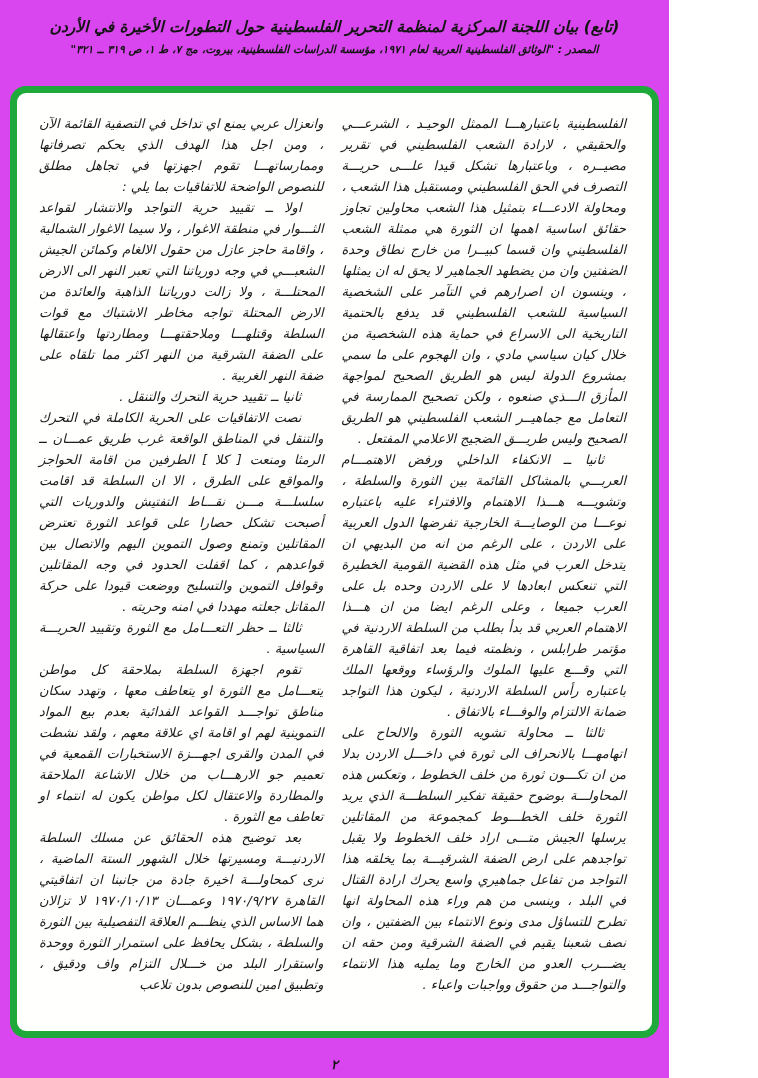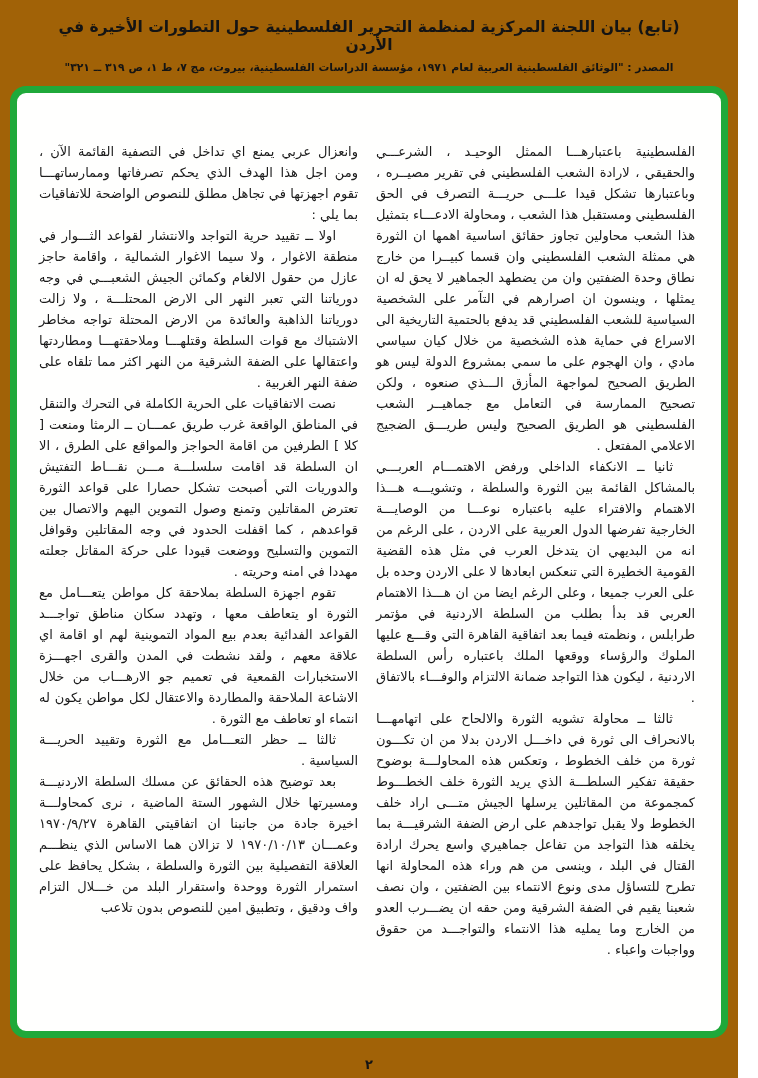--- a/index.html
+++ b/index.html
@@ -1,23 +1,24 @@
 <!DOCTYPE html>
 <html lang="ar"><head>
 <meta charset="utf-8">
 <style>
   html, body { margin: 0; padding: 0; background: #ffffff; }
   .page {
     position: relative;
-    width: 738px;
+    width: 669px;
     height: 1078px;
-    background: #a16207;
+    background: #d946ef;
     font-family: "DejaVu Sans", sans-serif;
     color: #141414;
     overflow: hidden;
+    font-style: italic;
   }
   .header { text-align: center; padding-top: 18px; direction: rtl; }
   .title {
     font-size: 15.5px;
     font-weight: bold;
     margin: 0 40px;
     letter-spacing: 0;
   }
   .source {
     font-size: 10.8px;
@@ -43,21 +44,20 @@
     gap: 18px;
     height: 100%;
   }
   .col {
     flex: 1 1 0;
     direction: rtl;
     text-align: justify;
     font-size: 13px;
     line-height: 21px;
     color: #1a1a1a;
-    margin-top: 28px;
   }
   .col p { margin: 0; text-indent: 22px; }
   .col p.cont { text-indent: 0; }
   .pagenum {
     position: absolute;
     left: 0; right: 0;
     bottom: 6px;
     text-align: center;
     font-size: 13px;
     font-weight: bold;
@@ -79,23 +79,24 @@
 
       <div class="col">
         <p class="cont">الفلسطينية باعتبارهـــا الممثل الوحيـد ، الشرعـــي والحقيقي ، لارادة الشعب الفلسطيني في تقرير مصيــره ، وباعتبارها تشكل قيدا علـــى حريـــة التصرف في الحق الفلسطيني ومستقبل هذا الشعب ، ومحاولة الادعـــاء بتمثيل هذا الشعب محاولين تجاوز حقائق اساسية اهمها ان الثورة هي ممثلة الشعب الفلسطيني وان قسما كبيــرا من خارج نطاق وحدة الضفتين وان من يضطهد الجماهير لا يحق له ان يمثلها ، وينسون ان اصرارهم في التآمر على الشخصية السياسية للشعب الفلسطيني قد يدفع بالحتمية التاريخية الى الاسراع في حماية هذه الشخصية من خلال كيان سياسي مادي ، وان الهجوم على ما سمي بمشروع الدولة ليس هو الطريق الصحيح لمواجهة المأزق الـــذي صنعوه ، ولكن تصحيح الممارسة في التعامل مع جماهيــر الشعب الفلسطيني هو الطريق الصحيح وليس طريـــق الضجيج الاعلامي المفتعل .</p>
         <p>ثانيا ــ الانكفاء الداخلي ورفض الاهتمـــام العربـــي بالمشاكل القائمة بين الثورة والسلطة ، وتشويـــه هـــذا الاهتمام والافتراء عليه باعتباره نوعـــا من الوصايـــة الخارجية تفرضها الدول العربية على الاردن ، على الرغم من انه من البديهي ان يتدخل العرب في مثل هذه القضية القومية الخطيرة التي تنعكس ابعادها لا على الاردن وحده بل على العرب جميعا ، وعلى الرغم ايضا من ان هـــذا الاهتمام العربي قد بدأ بطلب من السلطة الاردنية في مؤتمر طرابلس ، ونظمته فيما بعد اتفاقية القاهرة التي وقـــع عليها الملوك والرؤساء ووقعها الملك باعتباره رأس السلطة الاردنية ، ليكون هذا التواجد ضمانة الالتزام والوفـــاء بالاتفاق .</p>
         <p>ثالثا ــ محاولة تشويه الثورة والالحاح على اتهامهـــا بالانحراف الى ثورة في داخـــل الاردن بدلا من ان تكـــون ثورة من خلف الخطوط ، وتعكس هذه المحاولـــة بوضوح حقيقة تفكير السلطـــة الذي يريد الثورة خلف الخطـــوط كمجموعة من المقاتلين يرسلها الجيش متـــى اراد خلف الخطوط ولا يقبل تواجدهم على ارض الضفة الشرقيـــة بما يخلقه هذا التواجد من تفاعل جماهيري واسع يحرك ارادة القتال في البلد ، وينسى من هم وراء هذه المحاولة انها تطرح للتساؤل مدى ونوع الانتماء بين الضفتين ، وان نصف شعبنا يقيم في الضفة الشرقية ومن حقه ان يضـــرب العدو من الخارج وما يمليه هذا الانتماء والتواجـــد من حقوق وواجبات واعباء .</p>
       </div>
 
       <div class="col">
         <p class="cont">وانعزال عربي يمنع اي تداخل في التصفية القائمة الآن ، ومن اجل هذا الهدف الذي يحكم تصرفاتها وممارساتهـــا تقوم اجهزتها في تجاهل مطلق للنصوص الواضحة للاتفاقيات بما يلي :</p>
         <p>اولا ــ تقييد حرية التواجد والانتشار لقواعد الثـــوار في منطقة الاغوار ، ولا سيما الاغوار الشمالية ، واقامة حاجز عازل من حقول الالغام وكمائن الجيش الشعبـــي في وجه دورياتنا التي تعبر النهر الى الارض المحتلـــة ، ولا زالت دورياتنا الذاهبة والعائدة من الارض المحتلة تواجه مخاطر الاشتباك مع قوات السلطة وقتلهـــا وملاحقتهـــا ومطاردتها واعتقالها على الضفة الشرقية من النهر اكثر مما تلقاه على ضفة النهر الغربية .</p>
+        <p>ثانيا ــ تقييد حرية التحرك والتنقل .</p>
         <p>نصت الاتفاقيات على الحرية الكاملة في التحرك والتنقل في المناطق الواقعة غرب طريق عمـــان ــ الرمثا ومنعت [ كلا ] الطرفين من اقامة الحواجز والمواقع على الطرق ، الا ان السلطة قد اقامت سلسلـــة مـــن نقـــاط التفتيش والدوريات التي أصبحت تشكل حصارا على قواعد الثورة تعترض المقاتلين وتمنع وصول التموين اليهم والاتصال بين قواعدهم ، كما اقفلت الحدود في وجه المقاتلين وقوافل التموين والتسليح ووضعت قيودا على حركة المقاتل جعلته مهددا في امنه وحريته .</p>
+        <p>ثالثا ــ حظر التعـــامل مع الثورة وتقييد الحريـــة السياسية .</p>
         <p>تقوم اجهزة السلطة بملاحقة كل مواطن يتعـــامل مع الثورة او يتعاطف معها ، وتهدد سكان مناطق تواجـــد القواعد الفدائية بعدم بيع المواد التموينية لهم او اقامة اي علاقة معهم ، ولقد نشطت في المدن والقرى اجهـــزة الاستخبارات القمعية في تعميم جو الارهـــاب من خلال الاشاعة الملاحقة والمطاردة والاعتقال لكل مواطن يكون له انتماء او تعاطف مع الثورة .</p>
-        <p>ثالثا ــ حظر التعـــامل مع الثورة وتقييد الحريـــة السياسية .</p>
         <p>بعد توضيح هذه الحقائق عن مسلك السلطة الاردنيـــة ومسيرتها خلال الشهور الستة الماضية ، نرى كمحاولـــة اخيرة جادة من جانبنا ان اتفاقيتي القاهرة ١٩٧٠/٩/٢٧ وعمـــان ١٩٧٠/١٠/١٣ لا تزالان هما الاساس الذي ينظـــم العلاقة التفصيلية بين الثورة والسلطة ، بشكل يحافظ على استمرار الثورة ووحدة واستقرار البلد من خـــلال التزام واف ودقيق ، وتطبيق امين للنصوص بدون تلاعب</p>
       </div>
 
     </div>
   </div>
 
   <div class="pagenum">٢</div>
 
 </div>
 

